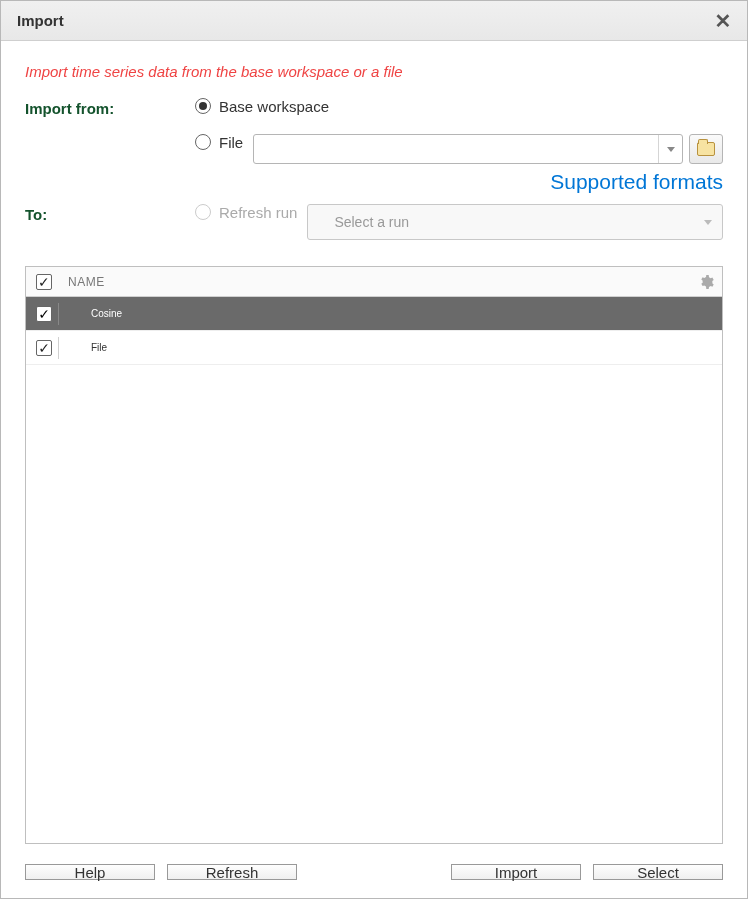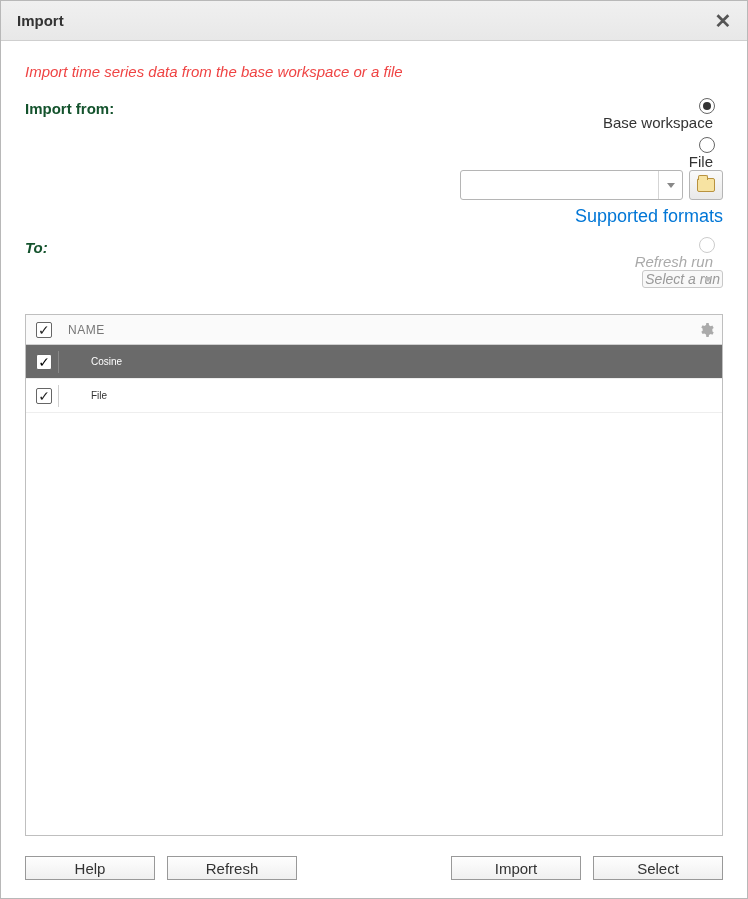--- a/index.html
+++ b/index.html
@@ -66,24 +66,23 @@
     font-size: 15px;
     color: #14532d;
     padding-top: 2px;
   }
   .form-controls {
     flex: 1;
   }
 
   .radio-row {
     display: flex;
-    align-items: flex-end;
+    align-items: flex-start;
     min-height: 30px;
     margin-bottom: 6px;
-    flex-direction: column;
   }
   .radio-row.disabled { color: #aaa; }
 
   
   .radio {
     width: 16px; height: 16px;
     border: 1px solid #666;
     border-radius: 50%;
     display: inline-flex;
     align-items: center; justify-content: center;
@@ -171,43 +170,43 @@
     border-radius: 2px 2px 0 0;
     background: #f7e3a2;
   }
 
   .link-row {
     text-align: right;
     margin-top: 4px;
   }
   .link {
     color: #0076d6;
-    font-size: 18px;
+    font-size: 21px;
     cursor: pointer;
   }
 
   .select-field {
     flex: 1;
-    height: 30px;
+    height: 36px;
     border: 1px solid #c8c8c8;
     border-radius: 3px;
     background: #f8f8f8;
     display: flex;
     align-items: center;
     color: #999;
-    padding: 0 2px;
+    padding: 0 26px;
     position: relative;
   }
   .select-field .caret-down {
     position: absolute;
     right: 10px;
     border-top-color: #bbb;
   }
 
-  .spacer-row { margin-bottom: 20px; font-style: italic; }
+  .spacer-row { margin-bottom: 20px; }
 
   
   .table-wrap {
     border: 1px solid #bfbfbf;
     flex: 1;
     display: flex;
     flex-direction: column;
     background: #fff;
   }
   .table-header {
@@ -287,21 +286,21 @@
 
   
   .button-bar {
     margin-top: 20px;
     display: flex;
     gap: 12px;
   }
   .button-bar .spacer { flex: 1; }
   .btn {
     min-width: 130px;
-    height: 24px;
+    height: 16px;
     border: 1px solid #999;
     border-radius: 0;
     background: linear-gradient(#fefefe, #f0f0f0);
     font-size: 15px;
     color: #333;
     cursor: pointer;
     display: flex; align-items: center; justify-content: center;
   }
 
 </style>

